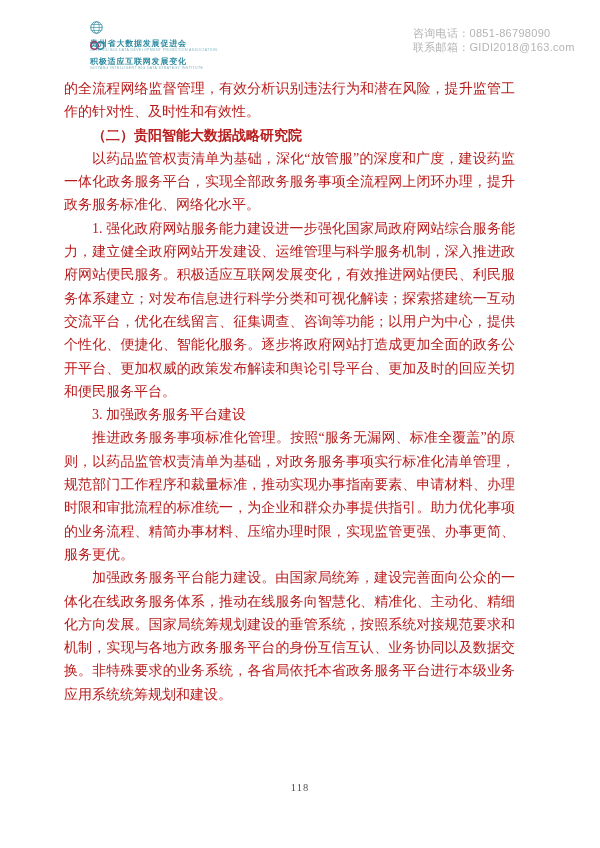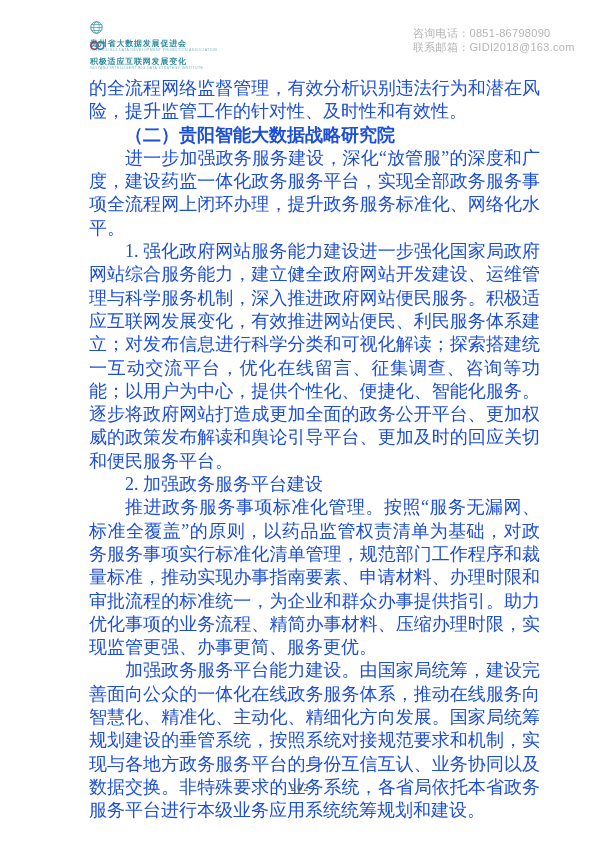--- a/index.html
+++ b/index.html
@@ -25,22 +25,22 @@
     transform-origin:left top;
   }
   .contact{
     position:absolute;left:413px;top:26px;
     font-family:"Liberation Sans","DejaVu Sans",sans-serif;
     font-size:11px;line-height:14px;color:#b4b4b4;letter-spacing:0.3px;
   }
   .contact div{white-space:nowrap;}
   
   .main{
-    position:absolute;left:89px;top:77px;width:451px;
-    font-size:18px;line-height:23.3px;color:#1d4ed8;
+    position:absolute;left:64px;top:77px;width:451px;
+    font-size:14px;line-height:23.3px;color:#b91c1c;
     text-align:justify;text-justify:inter-ideograph;
   }
   .para{margin:0;text-indent:2em;}
   .para.continuation{text-indent:0;}
   .para.heading{font-weight:bold;}
   
   .footer{
     position:absolute;left:0;right:0;top:782px;text-align:center;
     font-size:10.5px;color:#4f4f4f;letter-spacing:1px;
   }
@@ -74,22 +74,22 @@
   </div>
 
   <div class="contact">
     <div>咨询电话：0851-86798090</div>
     <div>联系邮箱：GIDI2018@163.com</div>
   </div>
 
   <div class="main">
     <p class="para continuation">的全流程网络监督管理，有效分析识别违法行为和潜在风险，提升监管工作的针对性、及时性和有效性。</p>
     <p class="para heading">（二）贵阳智能大数据战略研究院</p>
-    <p class="para">进一步加强政务服务建设，深化“放管服”的深度和广度，建设药监一体化政务服务平台，实现全部政务服务事项全流程网上闭环办理，提升政务服务标准化、网络化水平。</p>
+    <p class="para">以药品监管权责清单为基础，深化“放管服”的深度和广度，建设药监一体化政务服务平台，实现全部政务服务事项全流程网上闭环办理，提升政务服务标准化、网络化水平。</p>
     <p class="para">1. 强化政府网站服务能力建设进一步强化国家局政府网站综合服务能力，建立健全政府网站开发建设、运维管理与科学服务机制，深入推进政府网站便民服务。积极适应互联网发展变化，有效推进网站便民、利民服务体系建立；对发布信息进行科学分类和可视化解读；探索搭建统一互动交流平台，优化在线留言、征集调查、咨询等功能；以用户为中心，提供个性化、便捷化、智能化服务。逐步将政府网站打造成更加全面的政务公开平台、更加权威的政策发布解读和舆论引导平台、更加及时的回应关切和便民服务平台。</p>
-    <p class="para">2. 加强政务服务平台建设</p>
+    <p class="para">3. 加强政务服务平台建设</p>
     <p class="para">推进政务服务事项标准化管理。按照“服务无漏网、标准全覆盖”的原则，以药品监管权责清单为基础，对政务服务事项实行标准化清单管理，规范部门工作程序和裁量标准，推动实现办事指南要素、申请材料、办理时限和审批流程的标准统一，为企业和群众办事提供指引。助力优化事项的业务流程、精简办事材料、压缩办理时限，实现监管更强、办事更简、服务更优。</p>
     <p class="para">加强政务服务平台能力建设。由国家局统筹，建设完善面向公众的一体化在线政务服务体系，推动在线服务向智慧化、精准化、主动化、精细化方向发展。国家局统筹规划建设的垂管系统，按照系统对接规范要求和机制，实现与各地方政务服务平台的身份互信互认、业务协同以及数据交换。非特殊要求的业务系统，各省局依托本省政务服务平台进行本级业务应用系统统筹规划和建设。</p>
   </div>
 
-  <div class="footer">202</div>
+  <div class="footer">118</div>
 
 </div>
 
 </body></html>

